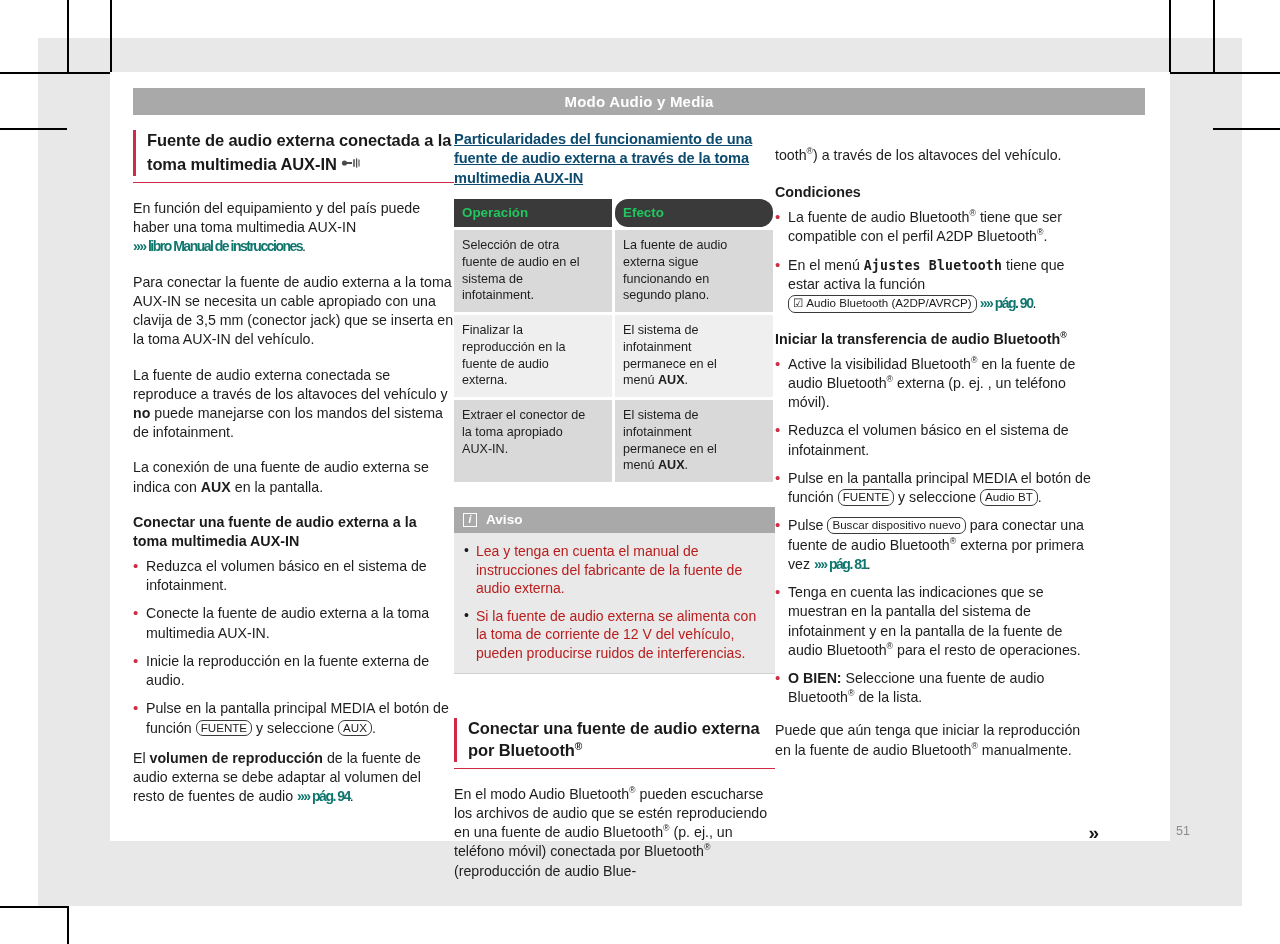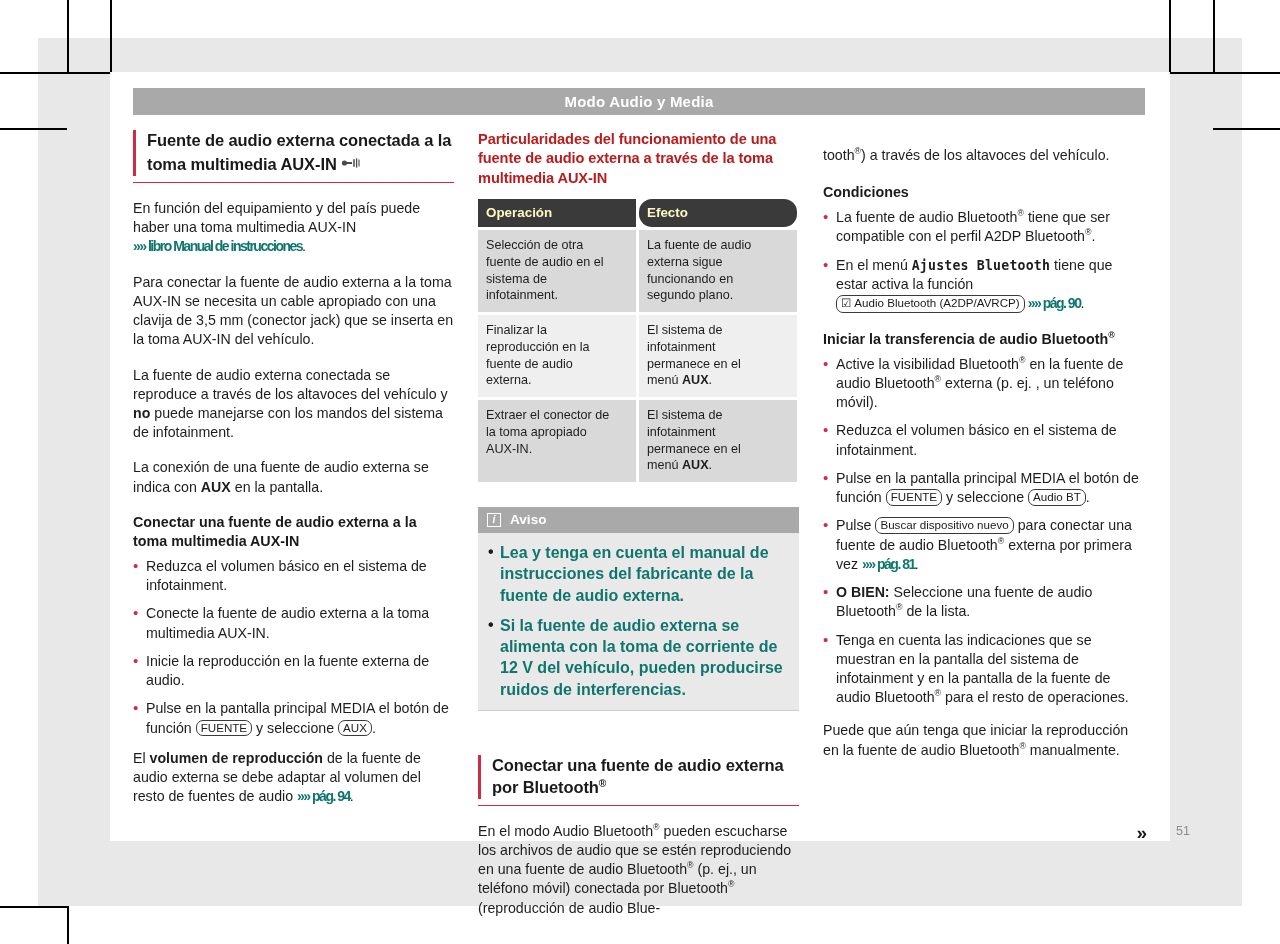--- a/index.html
+++ b/index.html
@@ -50,21 +50,20 @@
     align-items: center;
     justify-content: center;
   }
 
   
   .columns {
     position: absolute;
     left: 133px; top: 130px;
     width: 1012px;
     display: flex;
-    gap: 24px;
   }
   .col { width: 321px; position: relative; }
 
   
   .h1 {
     font-size: 16.5px;
     font-weight: bold;
     color: #1a1a1a;
     line-height: 1.33;
     padding-left: 11px;
@@ -72,24 +71,25 @@
     margin: 0 0 0 0;
     letter-spacing: -0.1px;
   }
   .h1-rule {
     border-bottom: 1.4px solid #cf2b44;
     margin: 6px 0 14px 0;
   }
   .h2 {
     font-size: 14.6px;
     font-weight: bold;
-    color: #b91c1c;
+    color: #0c4a6e;
     line-height: 1.33;
     margin: 0 0 8px 0;
     letter-spacing: -0.1px;
+    text-decoration: underline;
   }
   .h3 {
     font-size: 14.3px;
     font-weight: bold;
     color: #1a1a1a;
     line-height: 1.33;
     margin: 16px 0 6px 0;
   }
   p.body {
     font-size: 14.2px;
@@ -152,21 +152,21 @@
   
   table.op-table {
     border-collapse: separate;
     border-spacing: 3px 3px;
     width: 321px;
     margin: 4px 0 0 -3px;
     table-layout: fixed;
   }
   table.op-table th {
     background: #3a3a3a;
-    color: #fef9c3;
+    color: #22c55e;
     font-size: 13.4px;
     font-weight: bold;
     text-align: left;
     padding: 6px 8px 7px 8px;
     vertical-align: middle;
   }
   table.op-table td {
     font-size: 12.6px;
     color: #1d1d1d;
     line-height: 1.33;
@@ -202,23 +202,23 @@
     font-size: 10.5px;
     font-weight: bold;
     font-style: italic;
     line-height: 1;
     color: #ffffff;
   }
   .note-body { padding: 9px 10px 10px 10px; }
   .note-body ul { list-style: none; margin: 0; padding: 0; }
   .note-body li {
     position: relative;
-    font-size: 16px;
-    font-weight: bold;
-    color: #0f766e;
+    font-size: 14px;
+    font-weight: normal;
+    color: #b91c1c;
     line-height: 1.33;
     padding-left: 12px;
     margin-bottom: 9px;
   }
   .note-body li:last-child { margin-bottom: 0; }
   .note-body li::before {
     content: "\2022";
     position: absolute; left: 0; top: -1px;
     color: #1a1a1a;
   }
@@ -358,22 +358,22 @@
         <li><span>En el menú </span><span class="menu-mono">Ajustes Bluetooth</span><span> tiene que estar activa la función </span><br><span class="chip cbx">Audio Bluetooth (A2DP/AVRCP)</span><span class="ref arrows" style="margin-left:3px;">»» pág. 90</span><span>.</span></li>
       </ul>
 
       <h3 class="h3" style="margin-top:16px;"><span>Iniciar la transferencia de audio Bluetooth</span><sup class="reg">®</sup></h3>
 
       <ul class="bullets">
         <li>Active la visibilidad Bluetooth<sup class="reg">®</sup> en la fuente de audio Bluetooth<sup class="reg">®</sup> externa (p. ej. , un teléfono móvil).</li>
         <li>Reduzca el volumen básico en el sistema de infotainment.</li>
         <li><span>Pulse en la pantalla principal MEDIA el botón de función </span><span class="chip">FUENTE</span><span> y seleccione </span><span class="chip">Audio BT</span><span>.</span></li>
         <li><span>Pulse </span><span class="chip">Buscar dispositivo nuevo</span><span> para conectar una fuente de audio Bluetooth<sup class="reg">®</sup> externa por primera vez </span><span class="ref arrows">»» pág. 81</span><span>.</span></li>
+        <li>Tenga en cuenta las indicaciones que se muestran en la pantalla del sistema de infotainment y en la pantalla de la fuente de audio Bluetooth<sup class="reg">®</sup> para el resto de operaciones.</li>
         <li><span class="b">O BIEN:</span><span> Seleccione una fuente de audio Bluetooth<sup class="reg">®</sup> de la lista.</span></li>
-        <li>Tenga en cuenta las indicaciones que se muestran en la pantalla del sistema de infotainment y en la pantalla de la fuente de audio Bluetooth<sup class="reg">®</sup> para el resto de operaciones.</li>
       </ul>
 
       <p class="body" style="margin-top:14px;">Puede que aún tenga que iniciar la reproducción en la fuente de audio Bluetooth<sup class="reg">®</sup> manualmente.</p>
 
       <div class="cont-marker">»</div>
     </div>
   </div>
 
   <div class="folio">51</div>
 

